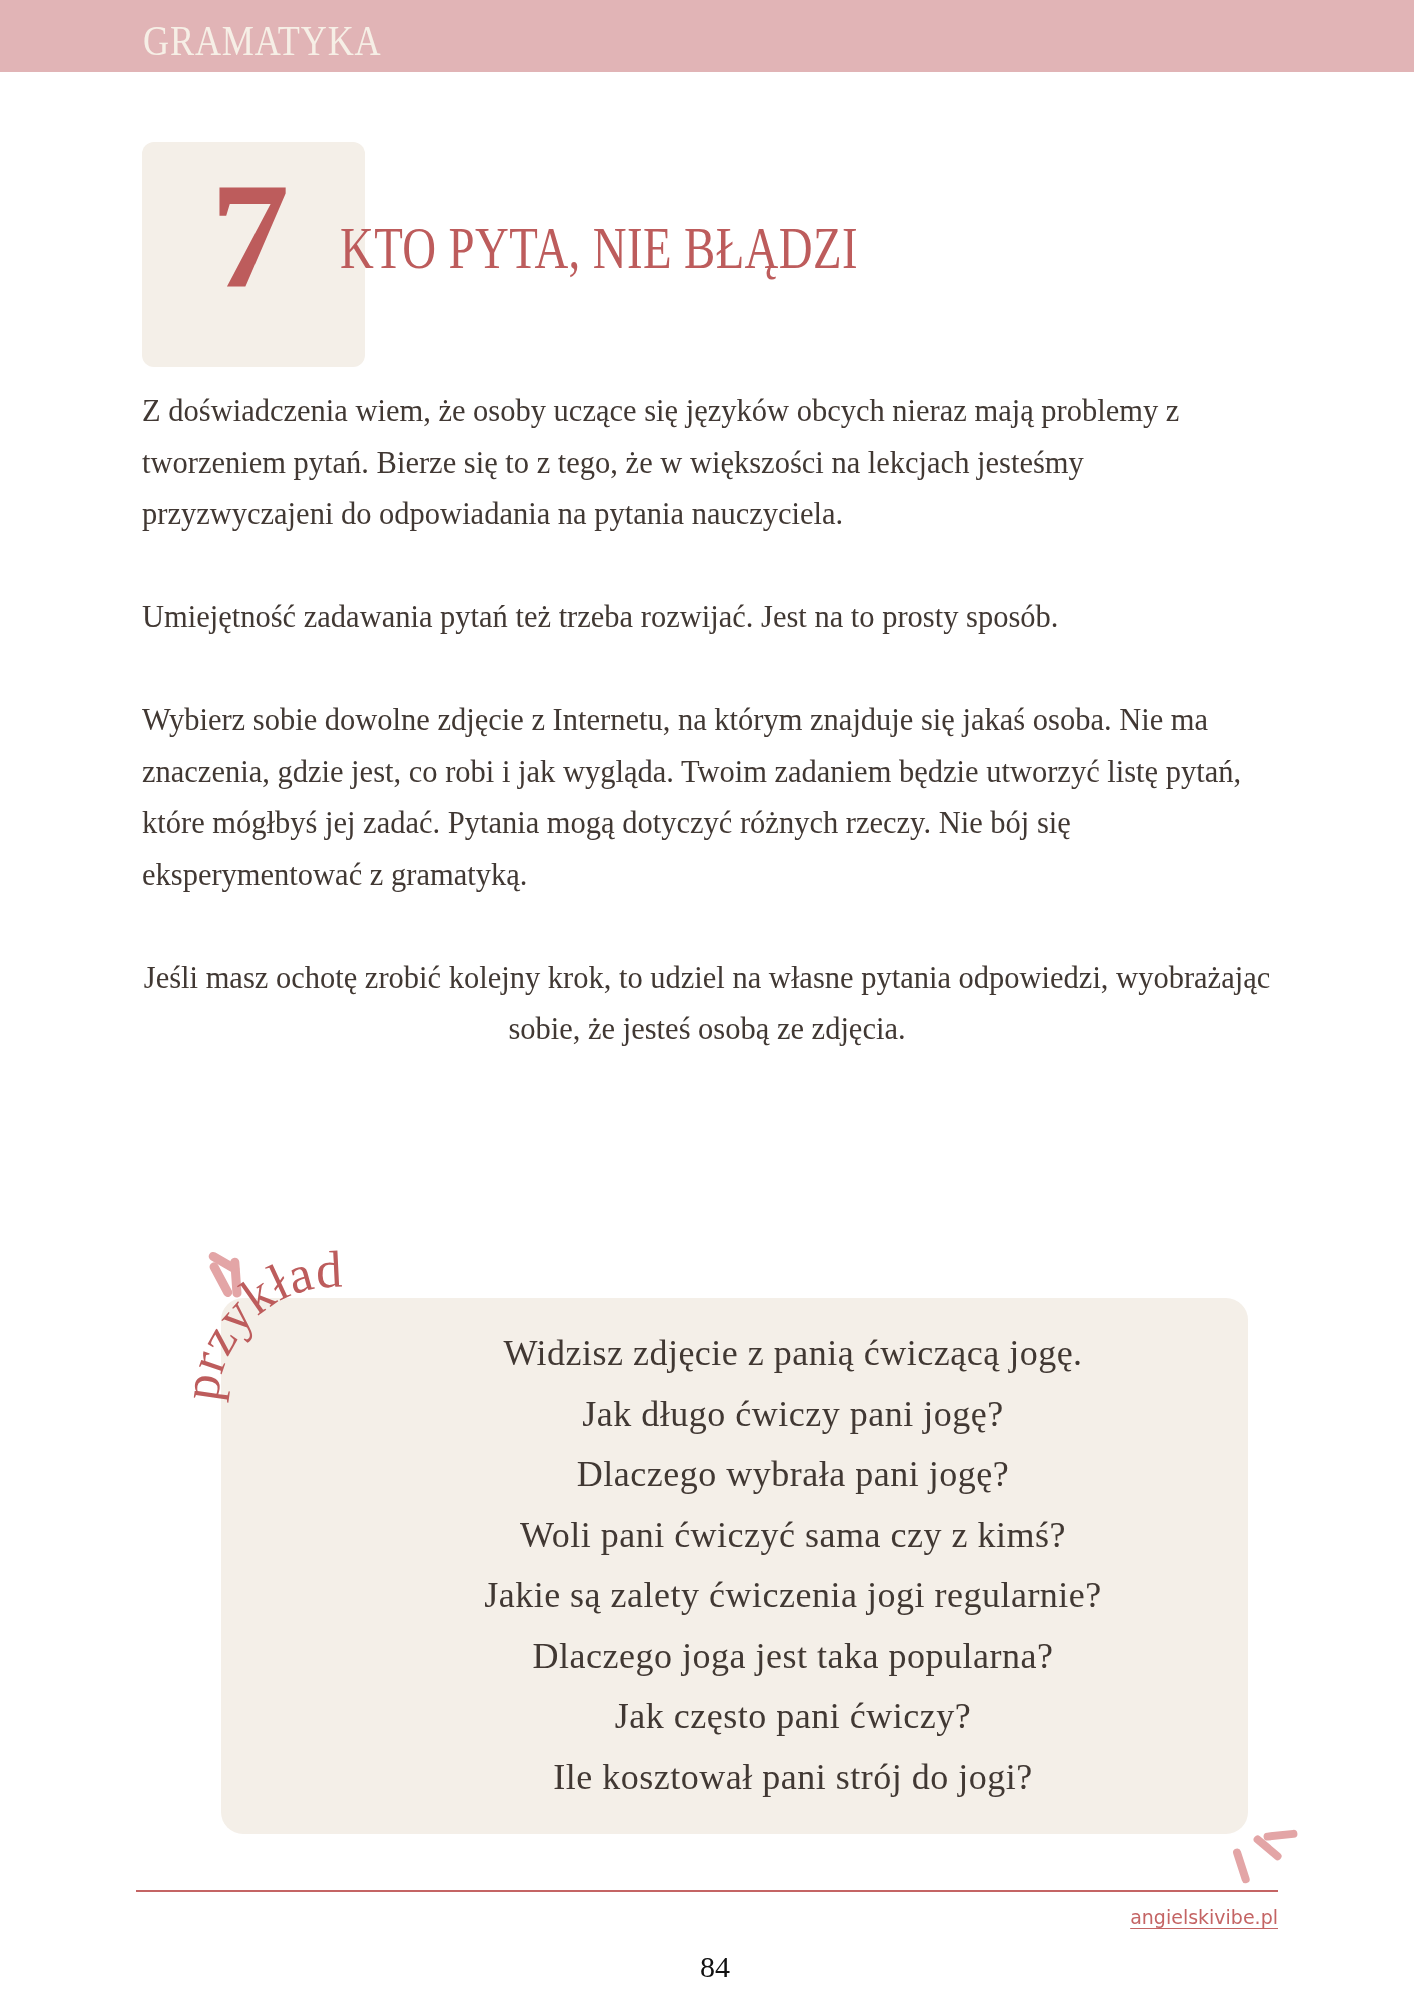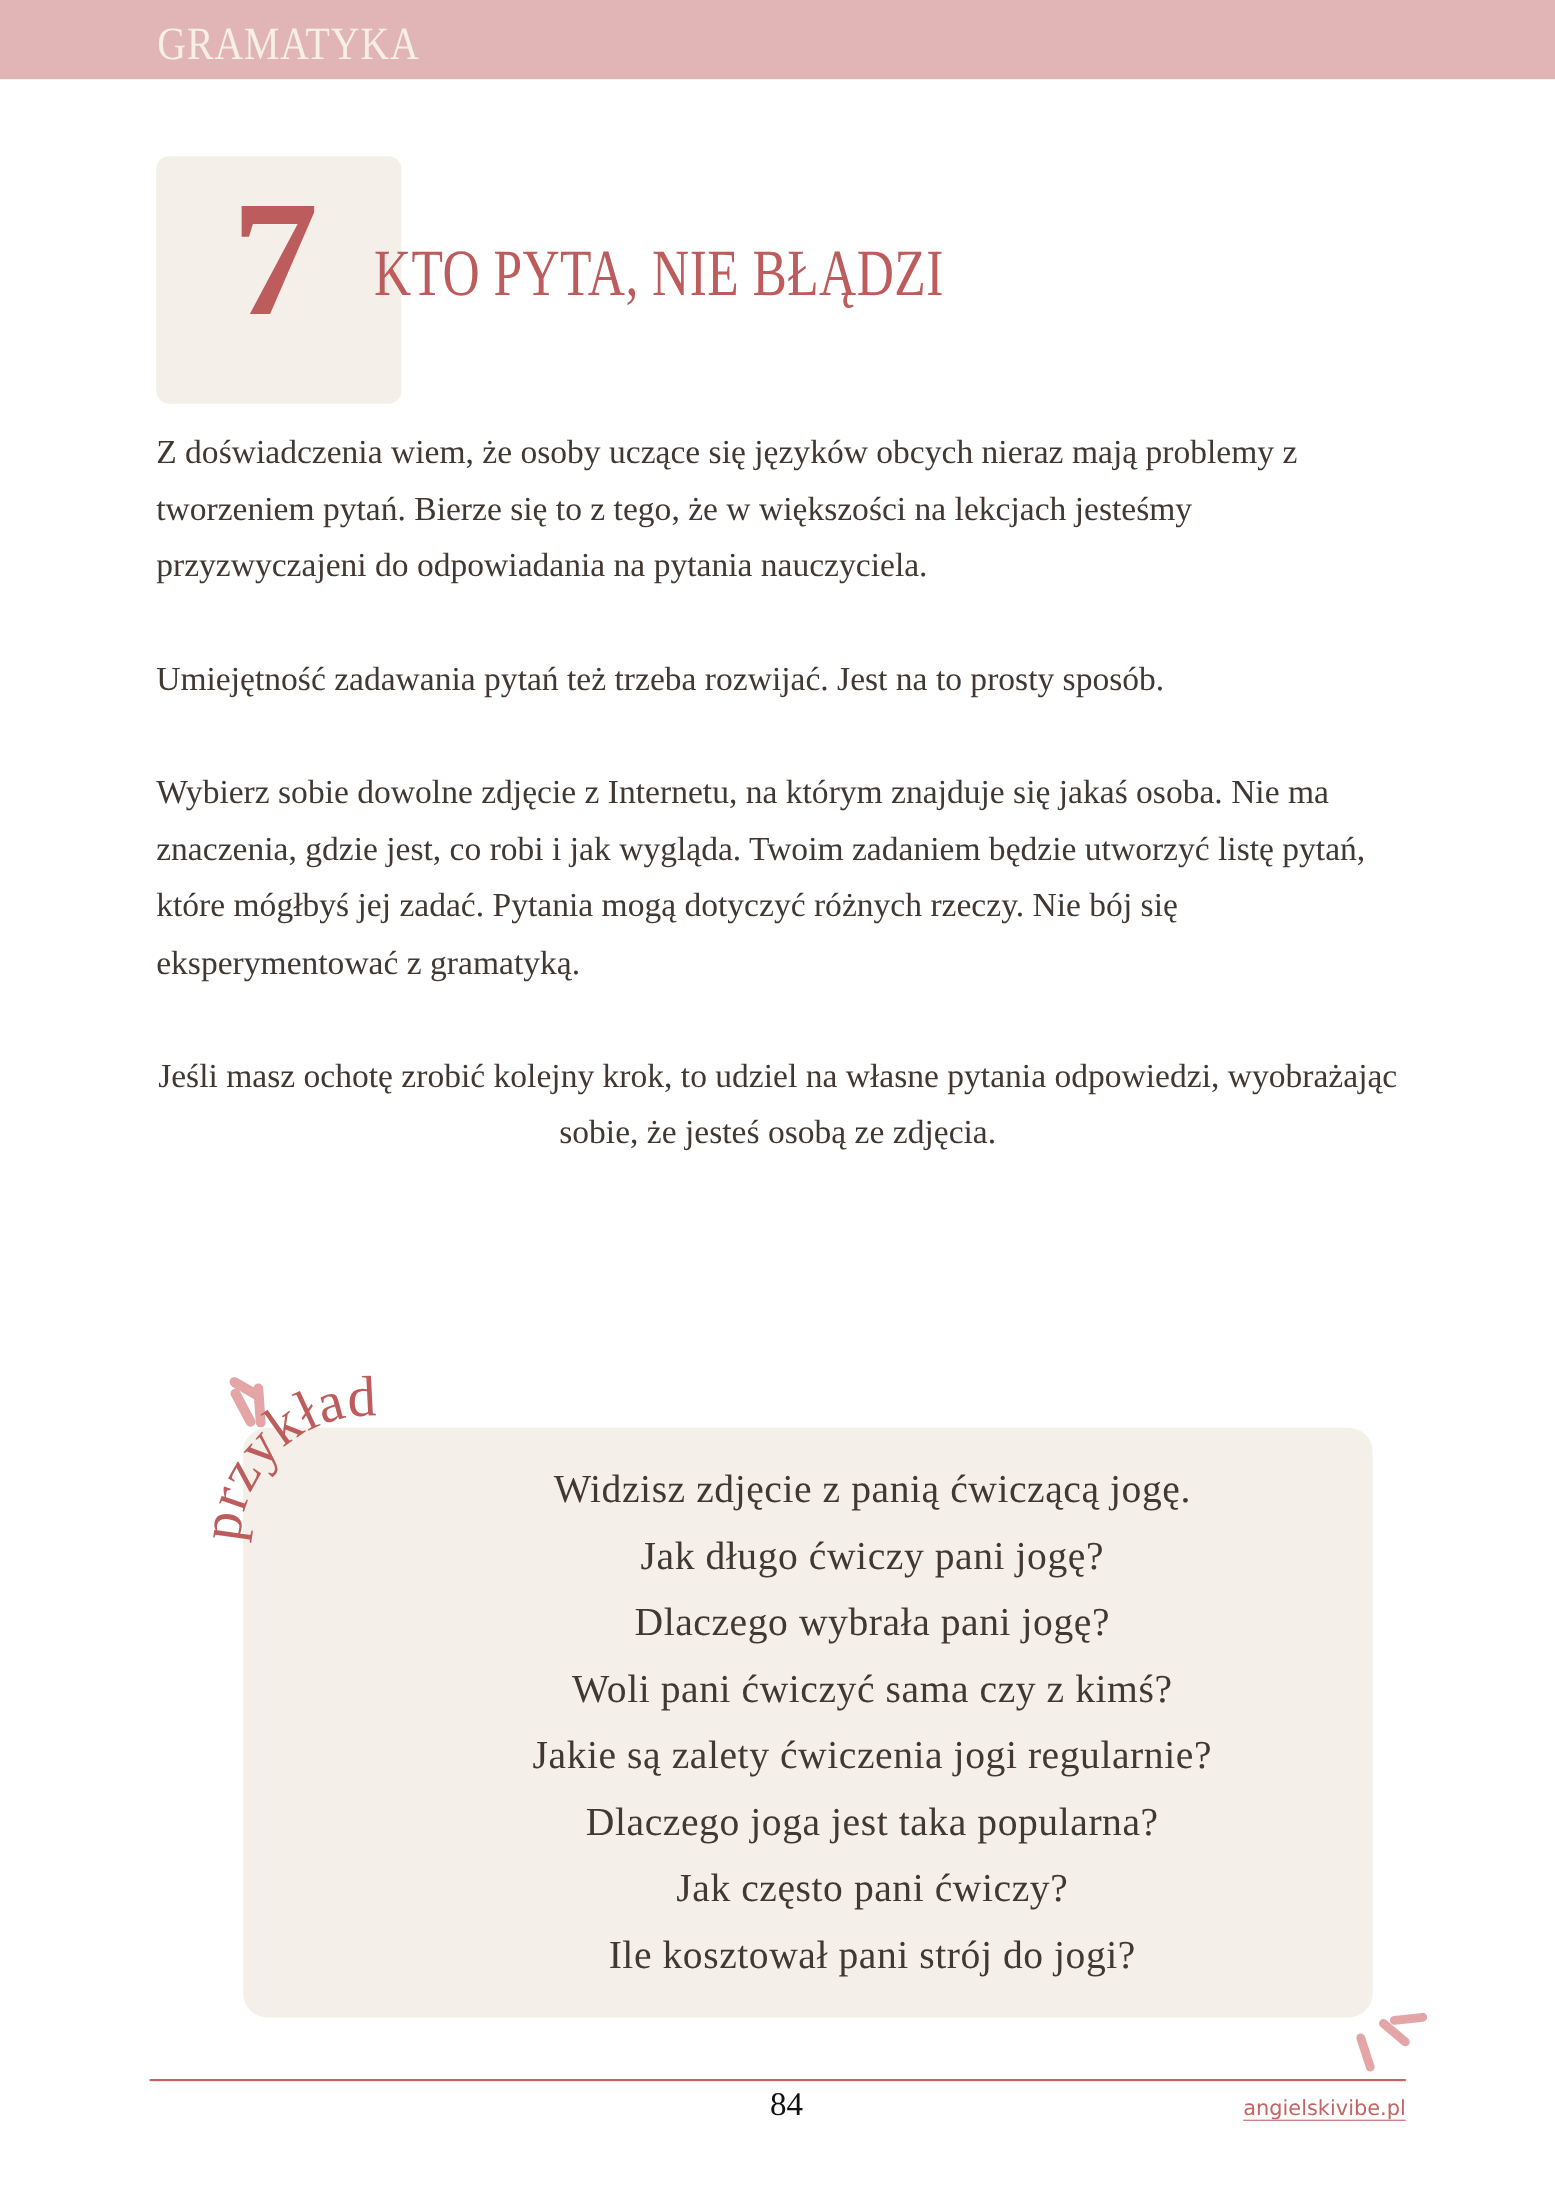--- a/index.html
+++ b/index.html
@@ -60,21 +60,21 @@
     font-size: 36px; line-height: 60.5px; color: #413833;
     letter-spacing: 0.5px;
   }
   .label-svg { position: absolute; left: 160px; top: 1230px; width: 260px; height: 200px; overflow: visible; }
   .rays-br { position: absolute; left: 1220px; top: 1808px; width: 80px; height: 80px; }
   .footer-line {
     position: absolute; left: 136px; top: 1890px; width: 1142px; height: 2px;
     background: #c46464;
   }
   .page-num {
-    position: absolute; left: 690px; top: 1899px; width: 50px;
+    position: absolute; left: 690px; top: 1952px; width: 50px;
     font-family: "Liberation Serif", serif; font-size: 30px; line-height: 30px; color: #111111;
     text-align: center;
   }
   .site-link {
     position: absolute; right: 136px; top: 1903px;
     font-family: "DejaVu Sans", sans-serif; font-size: 19px; line-height: 28px;
     color: #c46464; text-decoration: underline; text-underline-offset: 4px;
   }
 </style>
 </head>

